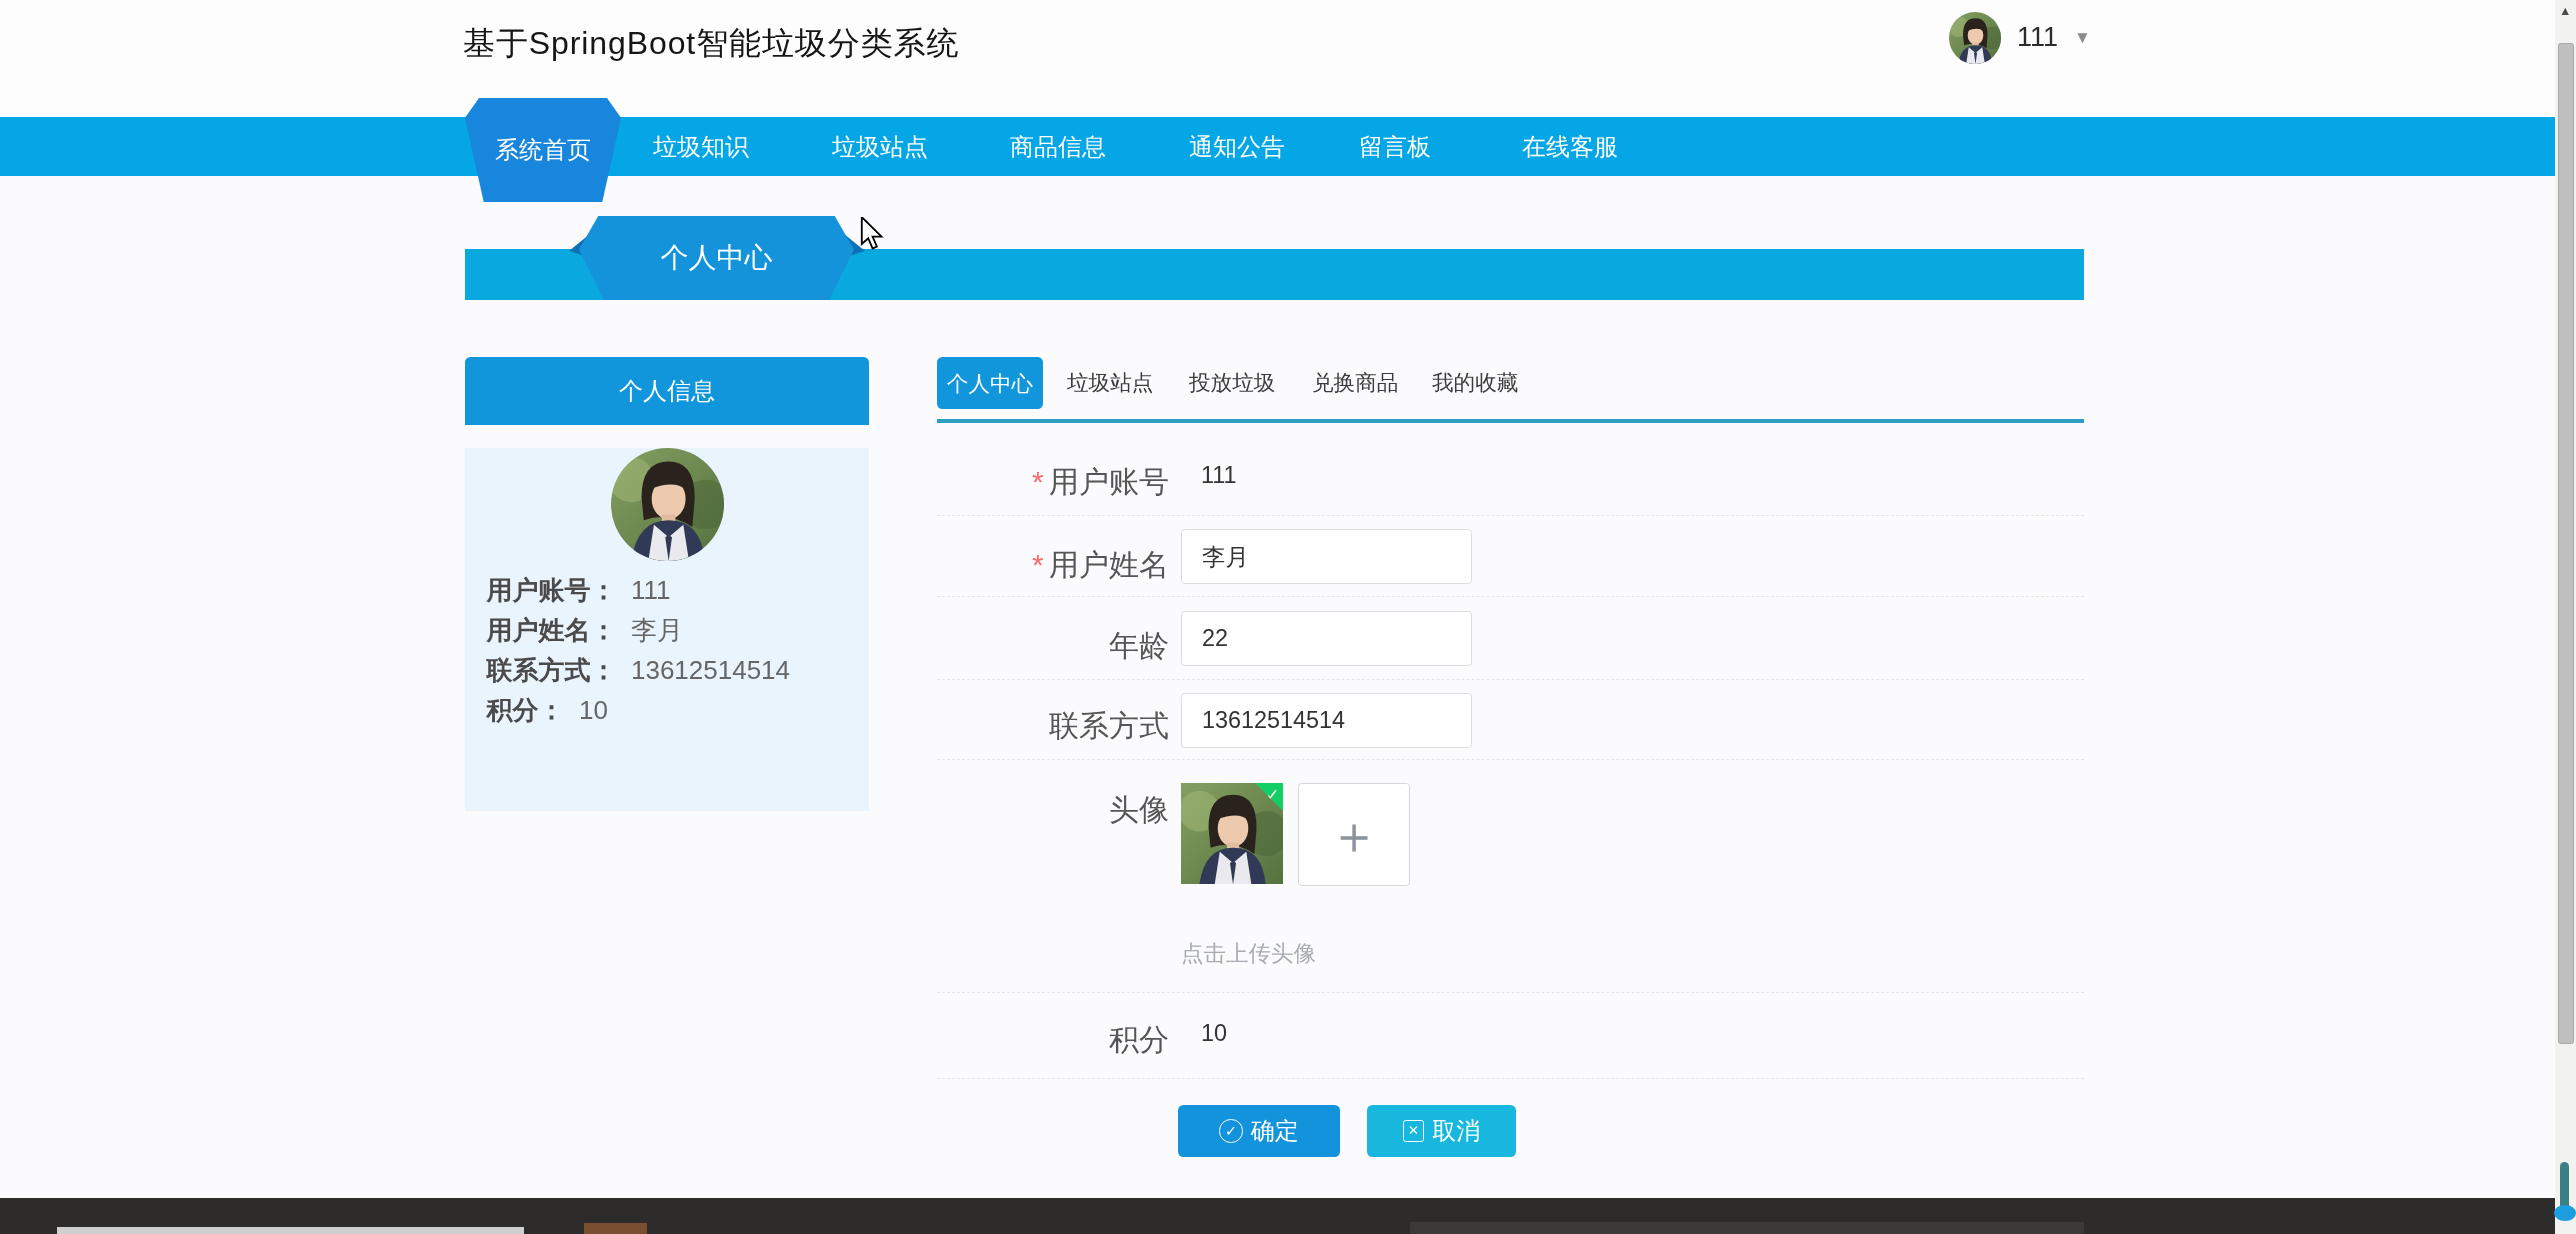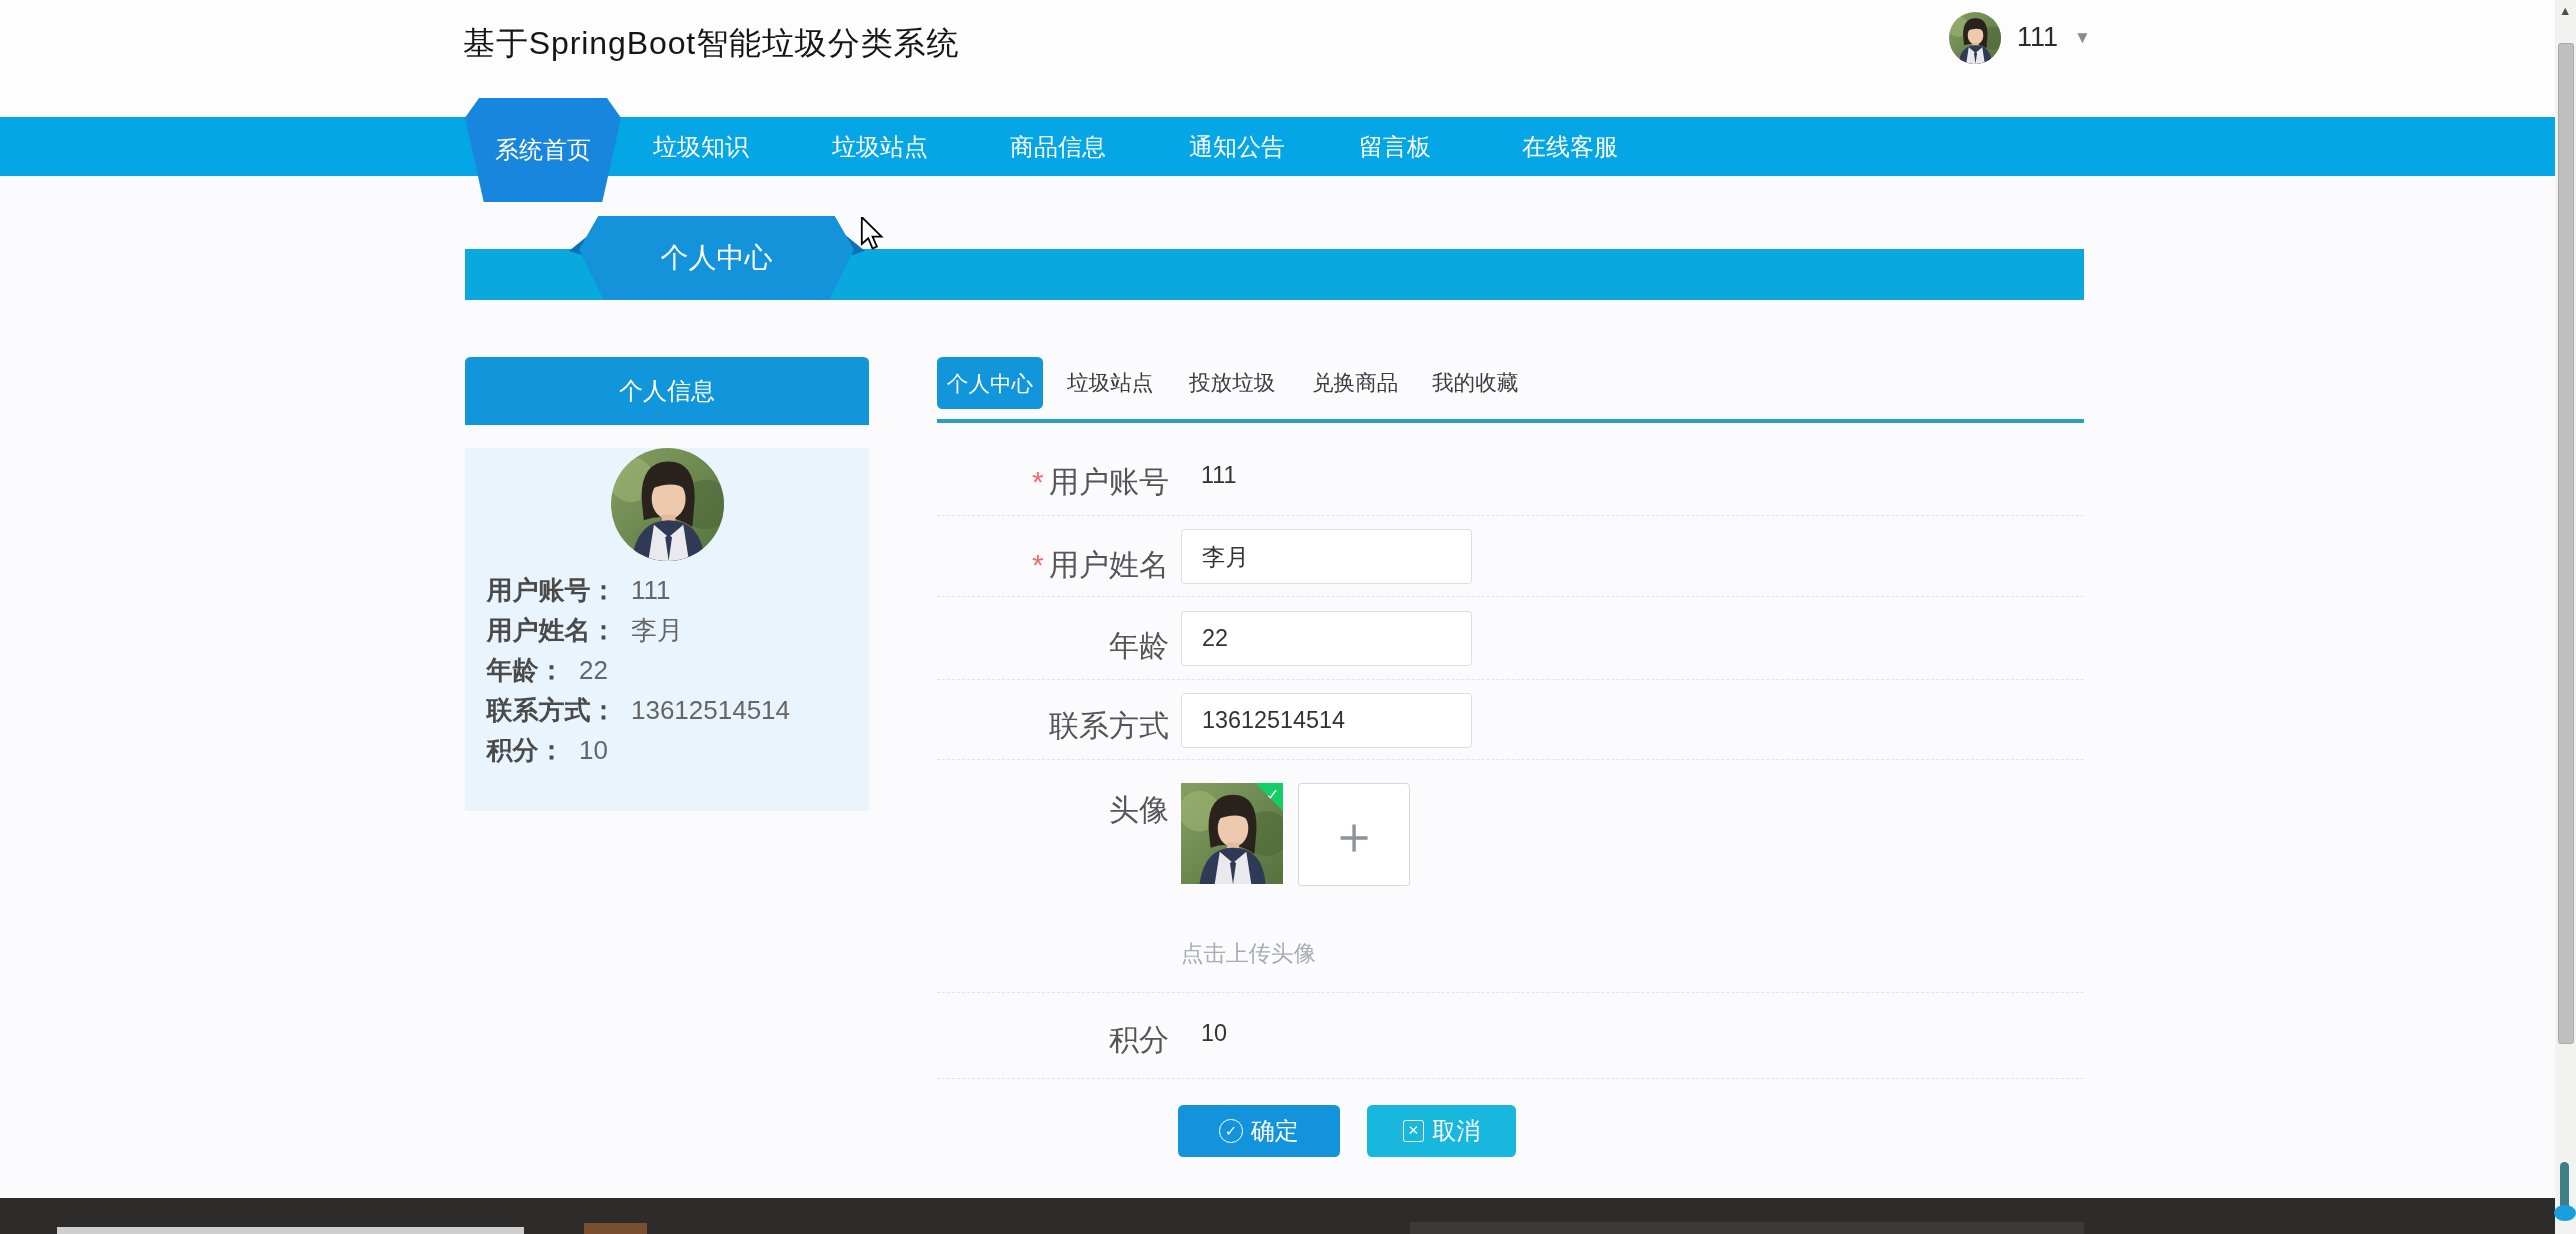--- a/index.html
+++ b/index.html
@@ -168,23 +168,20 @@
           </svg>
       </div>
       <div class="card-fields">
         <div class="card-row">
           <span class="lbl">用户账号：</span><span class="val">111</span>
         </div>
         <div class="card-row">
           <span class="lbl">用户姓名：</span><span class="val">李月</span>
         </div>
         <div class="card-row">
-          <span class="lbl">年龄：</span><span class="val">22</span>
-        </div>
-        <div class="card-row">
           <span class="lbl">联系方式：</span><span class="val">13612514514</span>
         </div>
         <div class="card-row">
           <span class="lbl">积分：</span><span class="val">10</span>
         </div>
       </div>
     </div>
   </aside>
 
   <div class="tab-active">个人中心</div>

